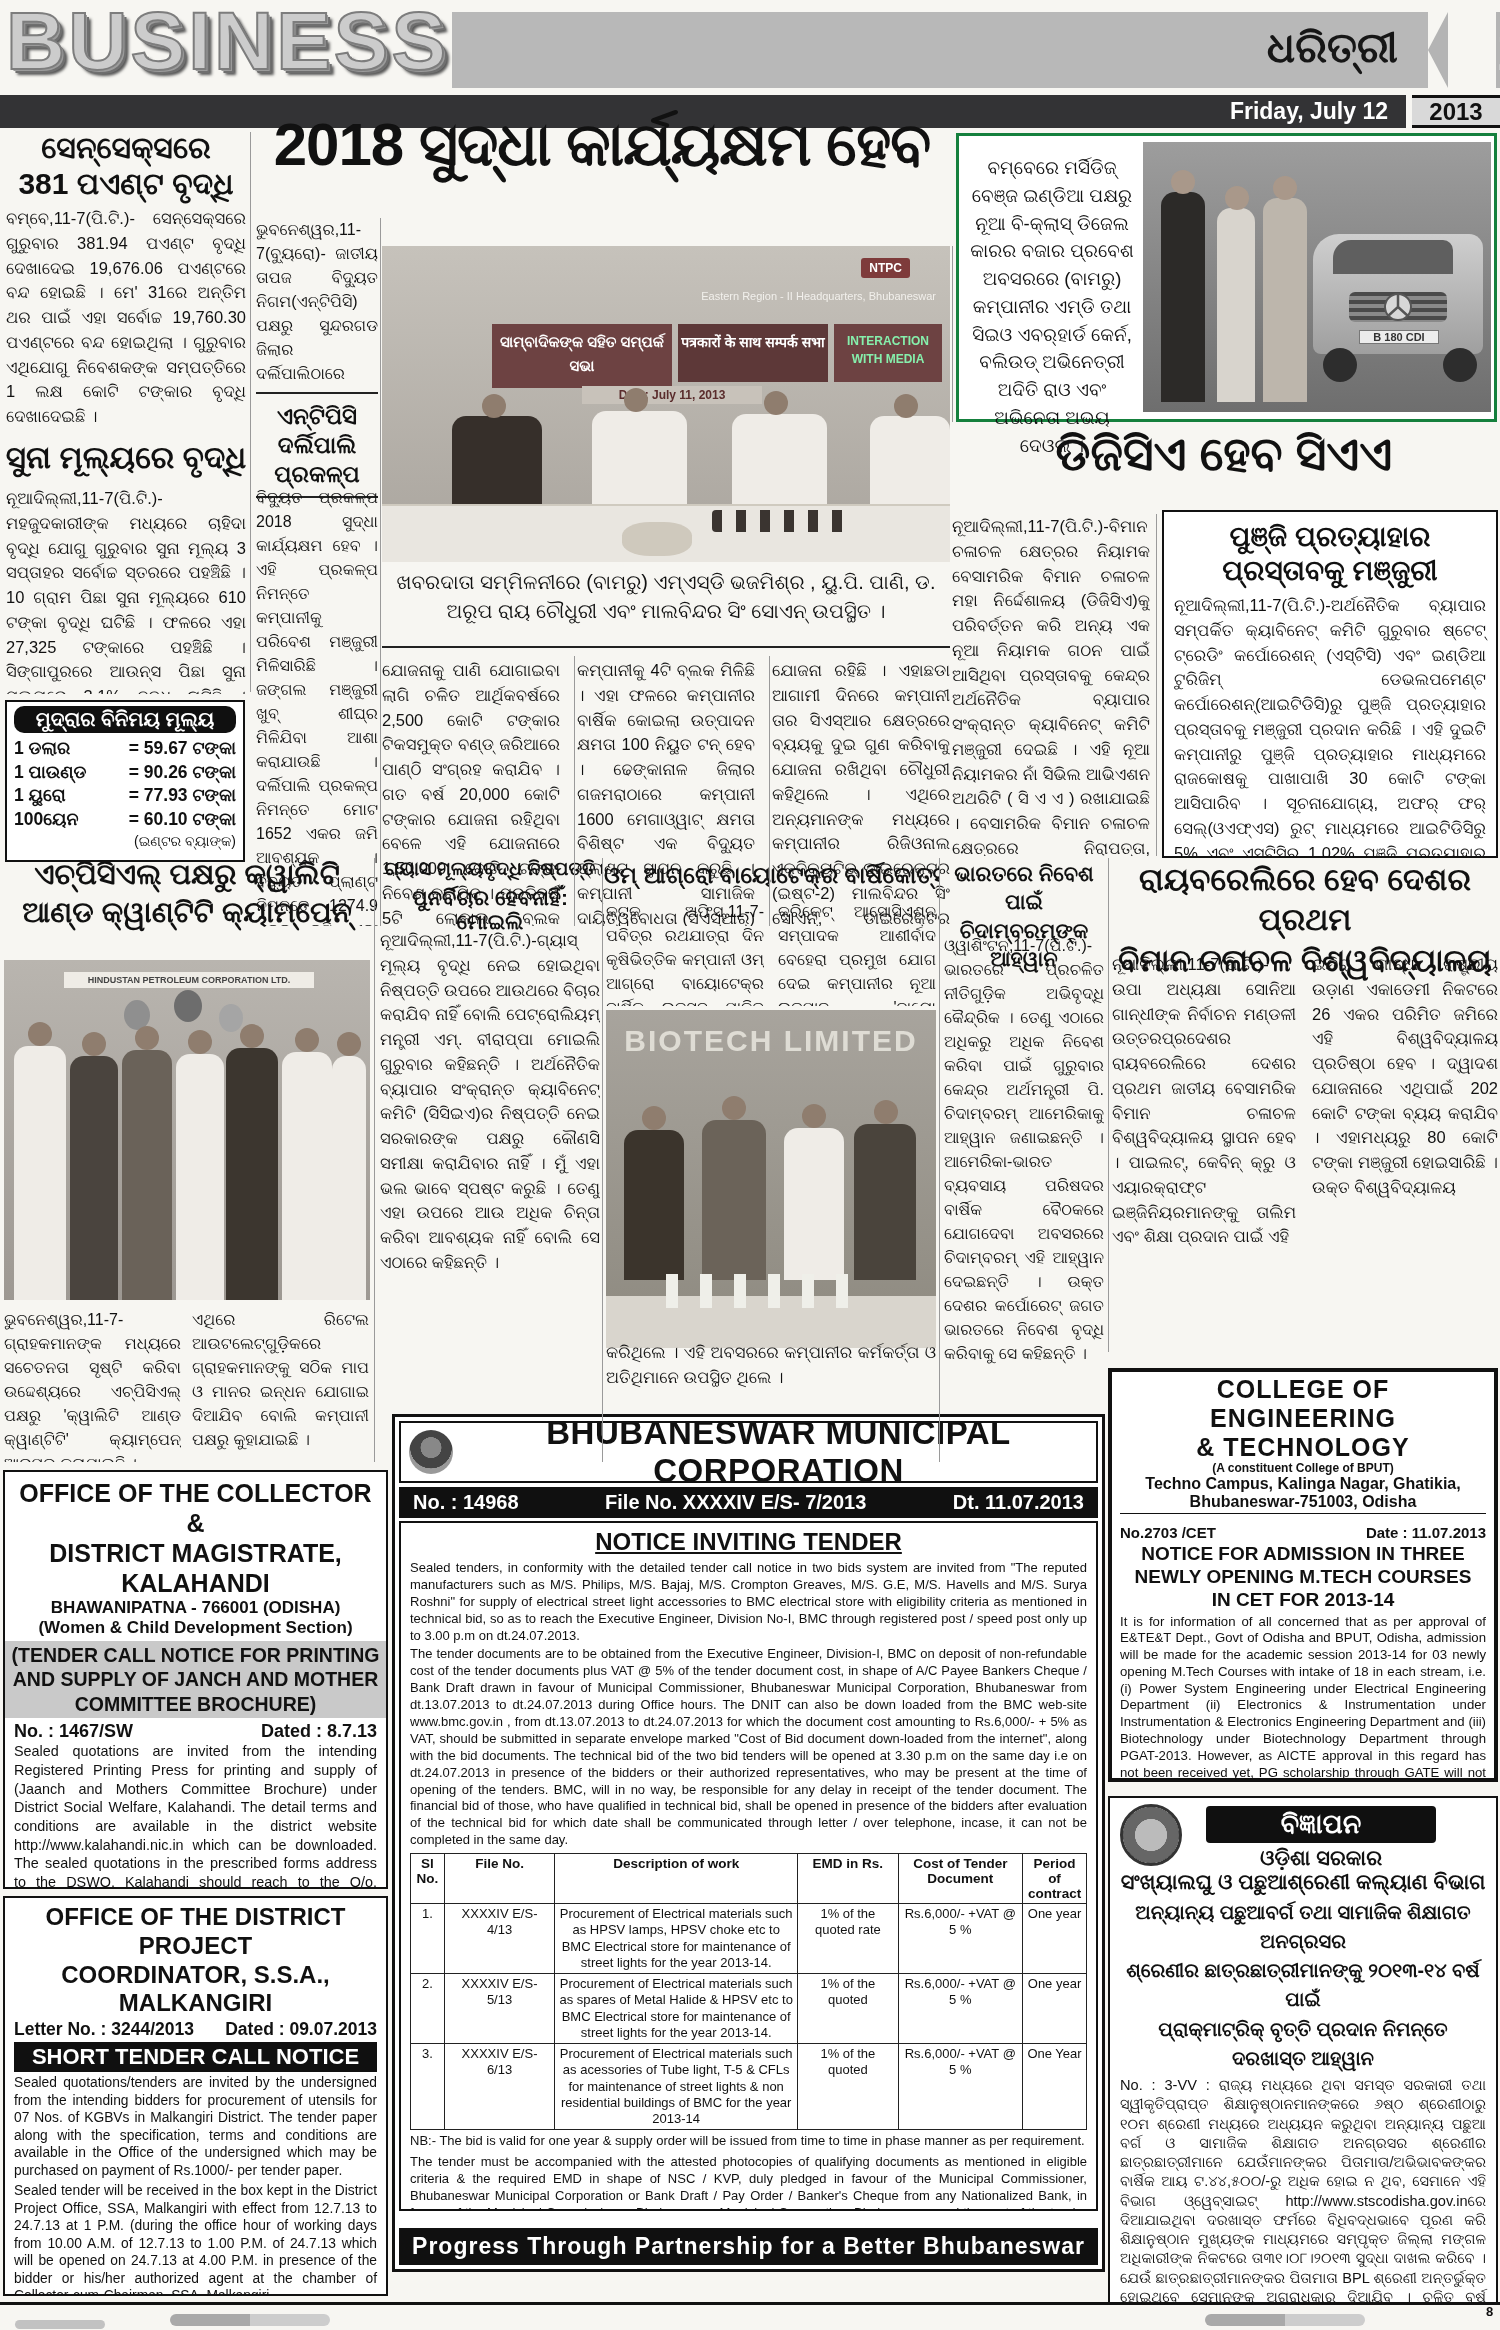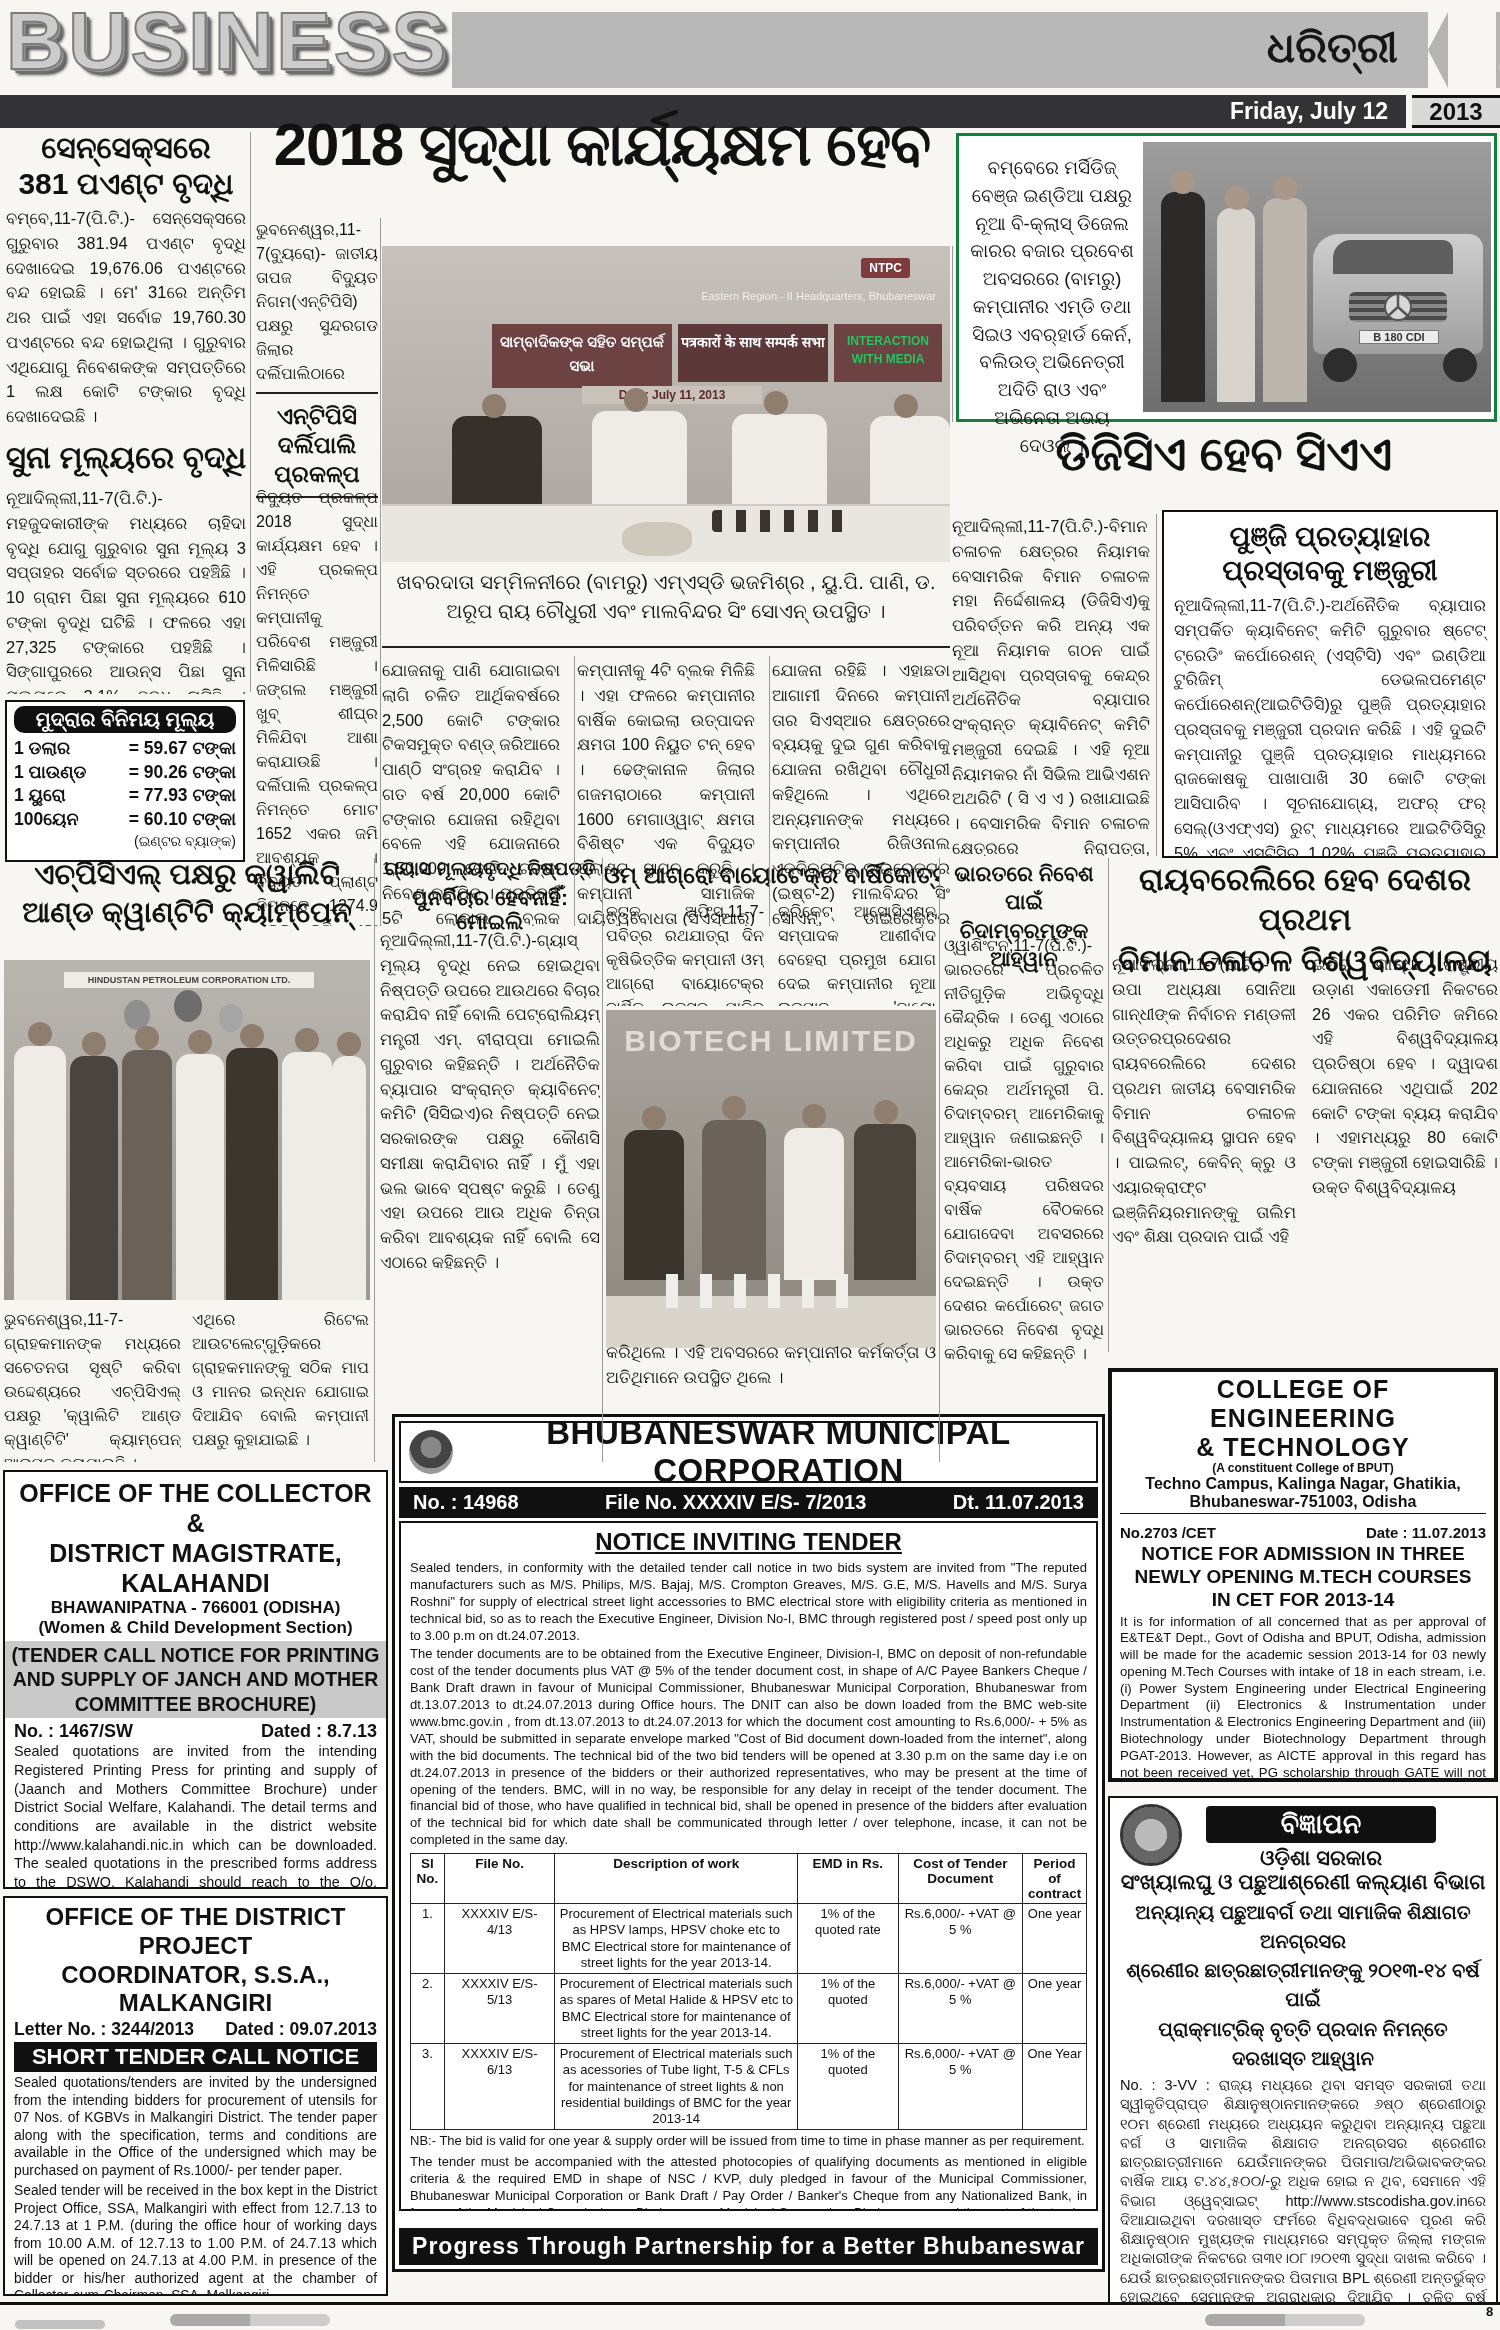--- a/index.html
+++ b/index.html
@@ -77,21 +77,21 @@
     <div>ଏନ୍‌ଟିପିସି</div>
     <div>ଦର୍ଲିପାଲି ପ୍ରକଳ୍ପ</div>
   </div>
   <div class="abs odbody" style="left:256px;top:486px;width:122px;height:440px;font-size:16px;">ବିଦ୍ୟୁତ ପ୍ରକଳ୍ପ 2018 ସୁଦ୍ଧା କାର୍ଯ୍ୟକ୍ଷମ ହେବ । ଏହି ପ୍ରକଳ୍ପ ନିମନ୍ତେ କମ୍ପାନୀକୁ ପରିବେଶ ମଞ୍ଜୁରୀ ମିଳିସାରିଛି । ଜଙ୍ଗଲ ମଞ୍ଜୁରୀ ଖୁବ୍ ଶୀଘ୍ର ମିଳିଯିବା ଆଶା କରାଯାଉଛି । ଦର୍ଲିପାଲି ପ୍ରକଳ୍ପ ନିମନ୍ତେ ମୋଟ 1652 ଏକର ଜମି ଆବଶ୍ୟକ । ବିଦ୍ୟୁତ ପ୍ଲାଣ୍ଟ ନିମନ୍ତେ 1274.9 ଏକର ଜମି ଏବଂ 1205.79 ଏକର ଜମି ପାଇଁ ରେଳ ଯୋଗାଯୋଗ କରାଯିବ । ଏହି ଅବସରରେ ଏନ୍‌ଟିପିସିର ବିଭିନ୍ନ ଯୋଜନା ସମ୍ପର୍କରେ ଡ. ଚୌଧୁରୀ ସୂଚନା ଦେଇଥିଲେ । ନିଗମର କୋଇଲା ଖଣି ଏବଂ କମ୍ପାନୀ ତାର ପ୍ରତି ବର୍ଷ ଯୋଜନା ।</div>
 
   <div class="abs photo" style="left:382px;top:246px;width:568px;height:316px;">
     <div class="abs" style="right:40px;top:12px;background:#7e3b3b;color:#fff;font-size:12px;font-weight:bold;padding:3px 8px;border-radius:3px;">NTPC</div>
     <div class="abs" style="right:14px;top:44px;color:#f2f0ec;font-size:11px;">Eastern Region - II Headquarters, Bhubaneswar</div>
     <div class="abs ctr" style="left:110px;top:78px;width:180px;height:58px;background:#6d4242;color:#fff;font-size:15px;font-weight:bold;line-height:1.6;padding-top:6px;">ସାମ୍ବାଦିକଙ୍କ ସହିତ ସମ୍ପର୍କ ସଭା</div>
     <div class="abs ctr" style="left:296px;top:78px;width:150px;height:58px;background:#5d3838;color:#fff;font-size:14px;font-weight:bold;line-height:1.5;padding-top:8px;box-sizing:border-box;">पत्रकारों के साथ सम्पर्क सभा</div>
-    <div class="abs ctr" style="left:452px;top:78px;width:108px;height:58px;background:#6d4242;color:#22c55e;font-size:12px;font-weight:bold;line-height:1.5;padding:8px 4px 0 4px;box-sizing:border-box;">INTERACTION WITH MEDIA</div>
+    <div class="abs ctr" style="left:452px;top:78px;width:108px;height:58px;background:#6d4242;color:#86efac;font-size:12px;font-weight:bold;line-height:1.5;padding:8px 4px 0 4px;box-sizing:border-box;">INTERACTION WITH MEDIA</div>
     <div class="abs ctr" style="left:200px;top:140px;width:180px;background:#c8c2ba;color:#5a2c2c;font-size:12px;font-weight:bold;padding:2px 0;">Date: July 11, 2013</div>
     <div class="person" style="left:70px;top:170px;width:90px;height:110px;"></div>
     <div class="head" style="left:100px;top:148px;"></div>
     <div class="person" style="left:210px;top:165px;width:95px;height:115px;background:#efece7;"></div>
     <div class="head" style="left:242px;top:142px;"></div>
     <div class="person" style="left:350px;top:168px;width:95px;height:112px;background:#efece7;"></div>
     <div class="head" style="left:382px;top:145px;"></div>
     <div class="person" style="left:488px;top:170px;width:80px;height:110px;background:#efece7;"></div>
     <div class="head" style="left:512px;top:148px;"></div>
     <div class="abs" style="left:0;bottom:0;width:568px;height:56px;background:#e9e6e0;border-top:2px solid #cfcabf;"></div>

